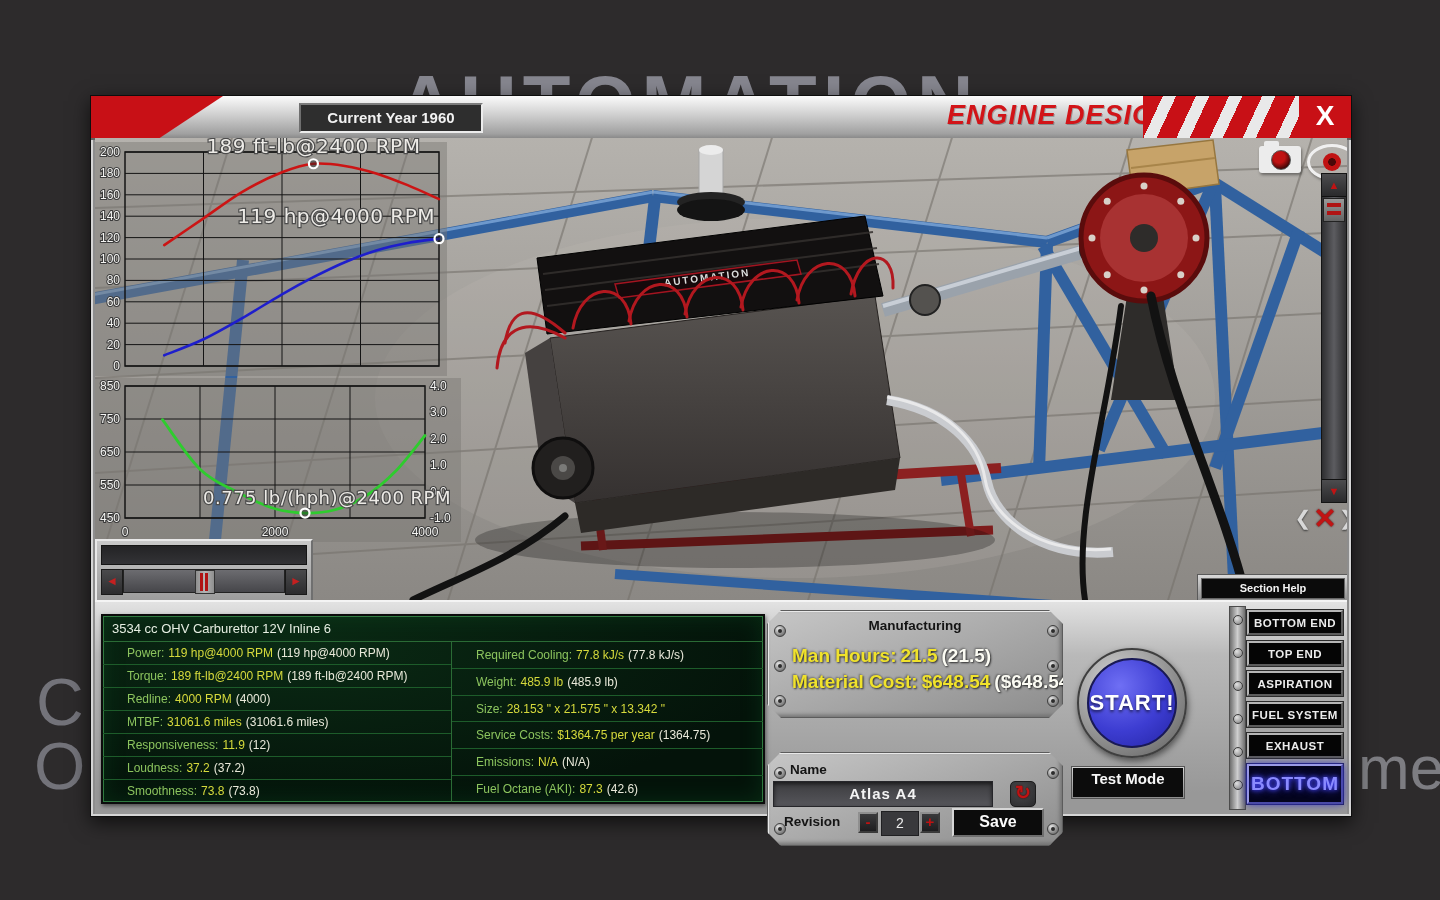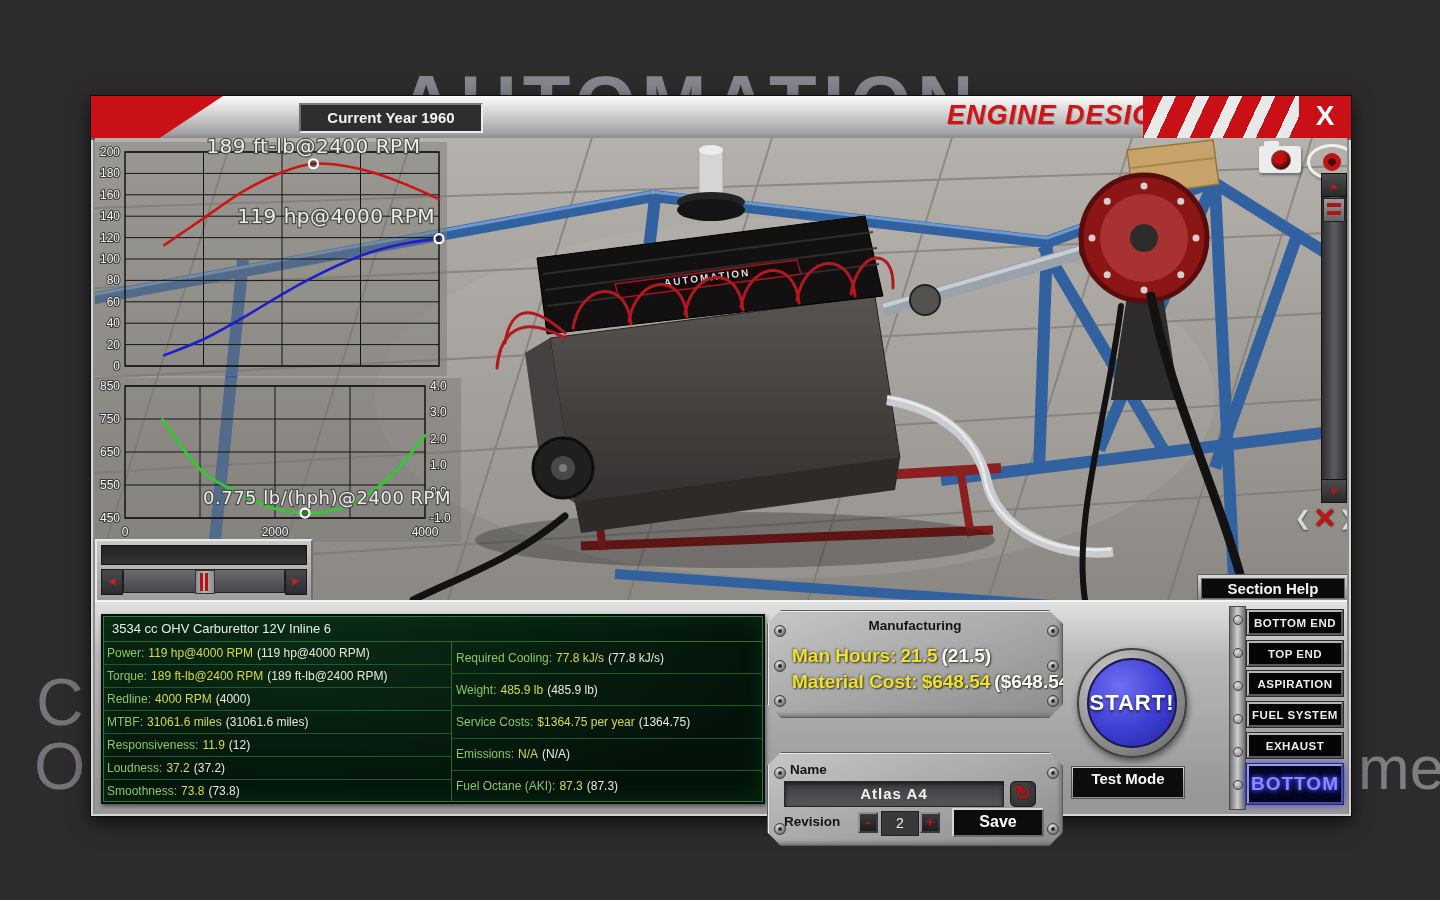--- a/index.html
+++ b/index.html
@@ -77,37 +77,37 @@
     background:linear-gradient(#9a9a9a,#636363);border:1px solid #222;}
   #vs-handle i{display:block;height:4px;margin:4px 3px 0 3px;background:#b01414;}
   #gizmo{position:absolute;left:1204px;top:358px;width:52px;height:44px;display:flex;
     align-items:center;justify-content:center;gap:2px;cursor:pointer;}
   #gizmo .gx{color:#c01414;font-size:28px;font-weight:bold;text-shadow:0 0 2px #400;}
   #gizmo .gc{color:#d8d8d8;font-size:20px;text-shadow:0 1px 2px #333;}
 
   
   #section-help{position:absolute;left:1102px;top:436px;width:152px;height:27px;cursor:pointer;
     background:linear-gradient(#d9d9d9,#8f8f8f);border:1px solid #5a5a5a;padding:3px;box-sizing:border-box;}
-  #section-help .inner{height:100%;background:#0b0b0b;color:#f4f4f4;font-size:15px;font-weight:bold;
+  #section-help .inner{height:100%;background:#0b0b0b;color:#f4f4f4;font-size:11px;font-weight:bold;
     text-align:center;line-height:19px;border:1px solid #666;}
 
   
   #bottom{position:absolute;left:4px;top:504px;width:1252px;height:212px;
     background:linear-gradient(#e2e2e2,#b9b9b9 25%,#989898 90%);border-top:2px solid #f4f4f4;}
 
   #stats{position:absolute;left:6px;top:12px;width:664px;height:190px;box-sizing:border-box;
     background:radial-gradient(ellipse at 30% 15%,#0a2a14,#04130a 75%);
     border:2px solid #0b0b0b;box-shadow:inset 0 0 0 1px #2f7a3f,inset 0 0 22px rgba(20,120,50,.25),1px 2px 4px rgba(0,0,0,.5);
     display:flex;flex-direction:column;font-size:12px;}
   #stats-header{height:25px;line-height:25px;padding-left:9px;color:#e6eee2;font-size:13px;
     border-bottom:1px solid #2a6b35;}
   #stats-body{flex:1;display:flex;}
   .stats-col{flex:1;display:flex;flex-direction:column;}
   .stats-col:first-child{border-right:1px solid #2a6b35;flex:0 0 348px;}
-  .stat-row{flex:1;display:flex;align-items:center;padding-left:4px;border-bottom:1px solid #1d5c2a;white-space:nowrap;}
+  .stat-row{flex:1;display:flex;align-items:center;padding-left:24px;border-bottom:1px solid #1d5c2a;white-space:nowrap;}
   .stats-col .stat-row:last-child{border-bottom:none;}
   .sl{color:#8cc45e;margin-right:4px;}
   .sv{color:#d6da3c;margin-right:4px;}
   .sp{color:#e9e9da;}
 
   .plate{position:absolute;background:linear-gradient(160deg,#c6c6c6,#8c8c8c);
     border:1px solid #5c5c5c;box-shadow:inset 1px 1px 0 #e9e9e9,inset -2px -2px 4px #6f6f6f;
     clip-path:polygon(14px 0,calc(100% - 14px) 0,100% 14px,100% calc(100% - 14px),calc(100% - 14px) 100%,14px 100%,0 calc(100% - 14px),0 14px);}
   #mfg-plate{left:672px;top:8px;width:294px;height:106px;}
   #name-plate{left:672px;top:118px;width:294px;height:92px;margin-top:32px;}
@@ -115,21 +115,21 @@
     background:radial-gradient(circle at 35% 30%,#e8e8e8,#8a8a8a 60%,#555);border:1px solid #3e3e3e;}
   .screw:after{content:"";position:absolute;left:3px;top:3px;width:4px;height:4px;border-radius:50%;background:#2c2c2c;}
   #mfg-title{position:absolute;left:0;top:7px;width:100%;text-align:center;
     font-size:13.5px;font-weight:bold;color:#141414;}
   .mfg-row{position:absolute;left:24px;font-size:19px;font-weight:bold;white-space:nowrap;
     text-shadow:1px 1px 2px rgba(0,0,0,.75),-1px -1px 2px rgba(0,0,0,.35);}
   .ml,.mv{color:#f0e22c;margin-right:4px;}
   .mp{color:#fbfbf3;}
 
   #name-label{position:absolute;left:22px;top:9px;font-size:13.5px;font-weight:bold;color:#141414;}
-  #name-input{position:absolute;left:16px;top:28px;width:218px;height:24px;
+  #name-input{position:absolute;left:5px;top:28px;width:218px;height:24px;
     background:linear-gradient(#3c3c3f,#56565b);border:1px solid #26262a;
     box-shadow:inset 0 2px 4px rgba(0,0,0,.6);color:#f4f4f4;font-size:15px;font-weight:bold;
     text-align:center;line-height:24px;letter-spacing:1px;cursor:text;}
   #refresh-btn{position:absolute;left:242px;top:28px;width:24px;height:24px;border-radius:5px;
     background:radial-gradient(circle at 40% 35%,#4a4a4c,#2a2a2c);border:1px solid #1c1c1c;cursor:pointer;
     color:#c01212;font-size:19px;font-weight:bold;text-align:center;line-height:22px;text-shadow:0 0 2px #400;}
   #rev-label{position:absolute;left:16px;top:61px;font-size:13.5px;font-weight:bold;color:#141414;}
   .rev-btn{position:absolute;top:59px;width:20px;height:21px;background:linear-gradient(#3a3a3c,#1d1d1f);
     border:2px solid;border-color:#8f8f8f #3a3a3a #3a3a3a #8f8f8f;box-sizing:border-box;cursor:pointer;
     color:#c01212;font-size:15px;font-weight:bold;text-align:center;line-height:15px;}
@@ -455,33 +455,37 @@
                 <span class="sl">Required Cooling:</span>
                 <span class="sv">77.8 kJ/s</span>
                 <span class="sp">(77.8 kJ/s)</span>
               </div>
               <div class="stat-row">
                 <span class="sl">Weight:</span>
                 <span class="sv">485.9 lb</span>
                 <span class="sp">(485.9 lb)</span>
               </div>
               <div class="stat-row">
+                <span class="sl">Size:</span>
+                <span class="sv">28.153 " x 21.575 " x 13.342 "</span>
+              </div>
+              <div class="stat-row">
                 <span class="sl">Service Costs:</span>
                 <span class="sv">$1364.75 per year</span>
                 <span class="sp">(1364.75)</span>
               </div>
               <div class="stat-row">
                 <span class="sl">Emissions:</span>
                 <span class="sv">N/A</span>
                 <span class="sp">(N/A)</span>
               </div>
               <div class="stat-row">
                 <span class="sl">Fuel Octane (AKI):</span>
                 <span class="sv">87.3</span>
-                <span class="sp">(87.3)</span>
+                <span class="sp">(42.6)</span>
               </div>
             </div>
         </div>
       </div>
 
       <div class="plate" id="mfg-plate">
         <div id="mfg-title">Manufacturing</div>
         <div id="mfg-rows">
             <div class="mfg-row" style="top: 34px;"><span class="ml">Man Hours:</span><span class="mv">21.5</span><span class="mp">(21.5)</span></div>
             <div class="mfg-row" style="top: 60px;"><span class="ml">Material Cost:</span><span class="mv">$648.54</span><span class="mp">($648.54)</span></div>

